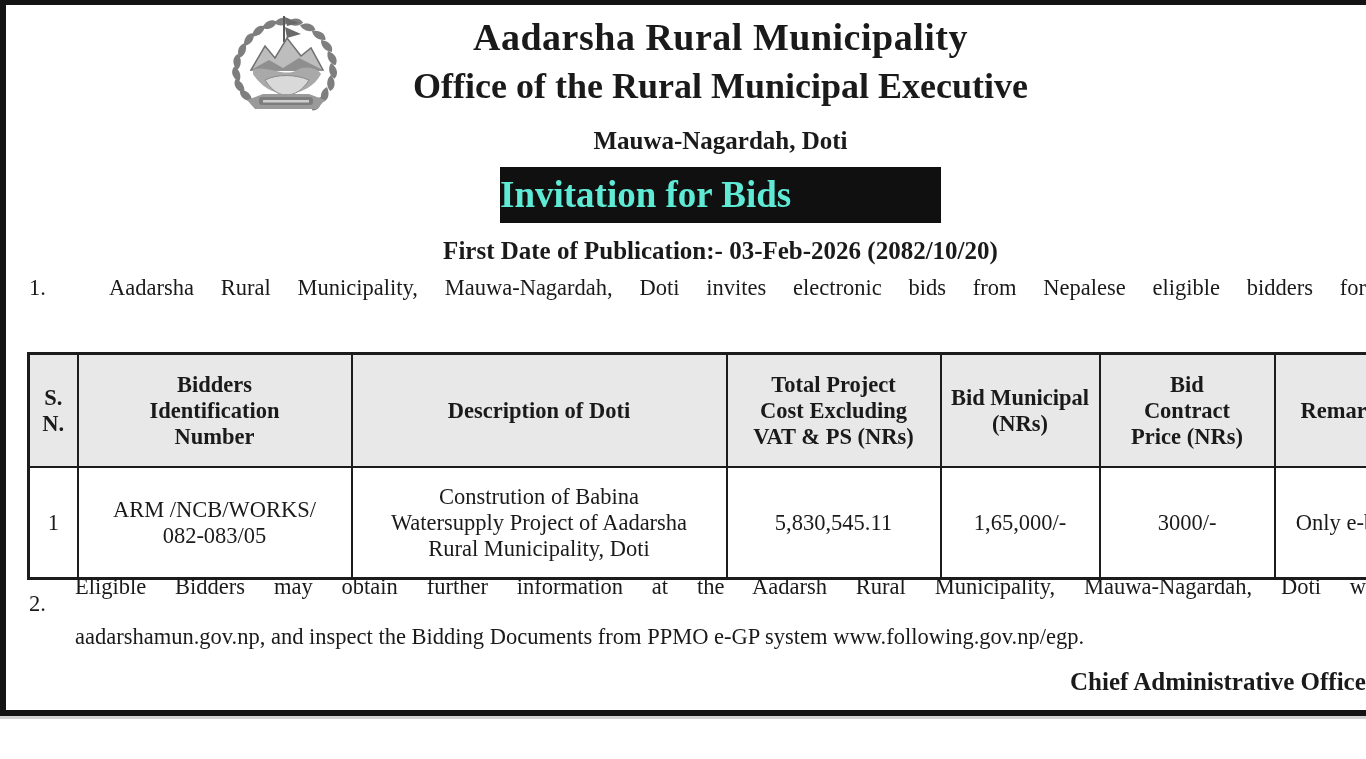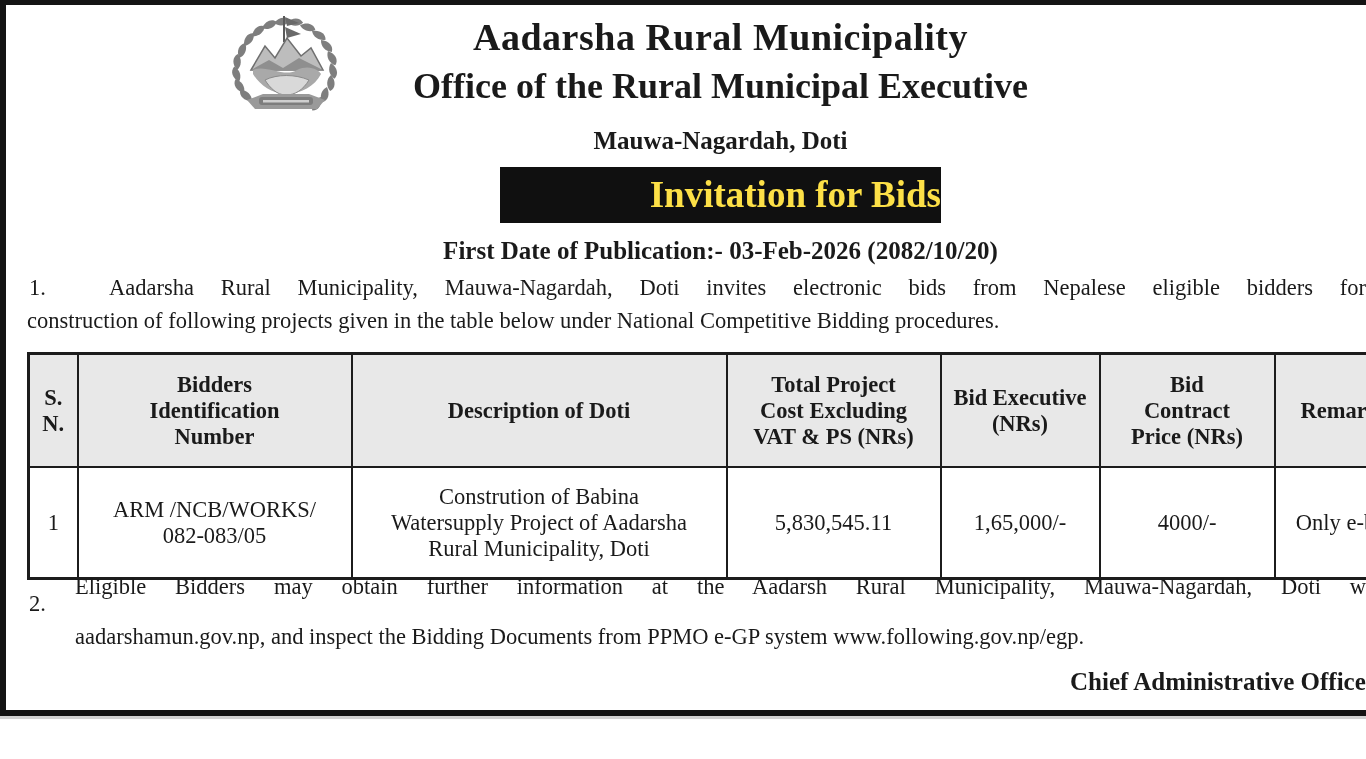--- a/index.html
+++ b/index.html
@@ -29,23 +29,23 @@
   .center-line { left: 0; width: 1429px; text-align: center; white-space: nowrap; }
 
   .title-1 { top: 10px; font-size: 38px; font-weight: bold; letter-spacing: 0.5px; }
   .title-2 { top: 60px; font-size: 36px; font-weight: bold; }
   .location-line { top: 122px; font-size: 25px; font-weight: bold; }
 
   .banner {
     top: 162px; left: 494px;
     width: 441px; height: 56px;
     background: #101010;
-    color: #fde047;
+    color: #5eead4;
     font-size: 37px; font-weight: bold;
-    text-align: right;
+    text-align: left;
     line-height: 56px;
     white-space: nowrap;
   }
 
   .date-line { top: 232px; font-size: 25px; font-weight: bold; }
 
   .body-text { font-size: 22.5px; line-height: 32px; white-space: nowrap; }
 
   .stretch {
     white-space: normal;
@@ -148,21 +148,20 @@
   <div class="abs center-line title-1">Aadarsha Rural Municipality</div>
   <div class="abs center-line title-2">Office of the Rural Municipal Executive</div>
   <div class="abs center-line location-line">Mauwa-Nagardah, Doti</div>
 
   <div class="abs banner">Invitation for Bids</div>
 
   <div class="abs center-line date-line">First Date of Publication:- 03-Feb-2026 (2082/10/20)</div>
 
   <div class="abs body-text" style="top:267px; left:23px;">1.</div>
   <div class="abs body-text stretch" style="top:267px; left:103px; width:1257px;">Aadarsha Rural Municipality, Mauwa-Nagardah, Doti invites electronic bids from Nepalese eligible bidders for</div>
-  <div class="abs body-text" style="top:300px; left:21px;">construction of following projects given in the table below under National Competitive Bidding procedures.</div>
 
   <table class="bid-table">
     <colgroup>
       <col style="width:49px">
         <col style="width:274px">
         <col style="width:375px">
       <col style="width:214px">
         <col style="width:159px">
         <col style="width:175px">
         <col style="width:140px">
@@ -171,39 +170,39 @@
       <tr>
         <th>S.
 N.</th>
         <th>Bidders
 Identification
 Number</th>
         <th>Description of Doti</th>
         <th>Total Project
 Cost Excluding
 VAT &amp; PS (NRs)</th>
-        <th>Bid Executive
+        <th>Bid Municipal
 (NRs)</th>
         <th>Bid
 Contract
 Price (NRs)</th>
         <th>Remarks</th>
       </tr>
     </thead>
     <tbody>
       <tr>
         <td>1</td>
         <td>ARM /NCB/WORKS/
 082-083/05</td>
         <td>Constrution of Babina
 Watersupply Project of Aadarsha
 Rural Municipality, Doti</td>
         <td>5,830,545.11</td>
         <td>1,65,000/-</td>
-        <td>4000/-</td>
+        <td>3000/-</td>
         <td class="cell-remarks">Only e-bid</td>
       </tr>
     </tbody>
   </table>
 
   <div class="abs body-text" style="top:583px; left:23px;">2.</div>
   <div class="abs body-text stretch" style="top:566px; left:69px; width:1291px;">Eligible Bidders may obtain further information at the Aadarsh Rural Municipality, Mauwa-Nagardah, Doti w</div>
   <div class="abs body-text" style="top:616px; left:69px;">aadarshamun.gov.np, and inspect the Bidding Documents from PPMO e-GP system www.following.gov.np/egp.</div>
 
   <div class="abs chief-line">Chief Administrative Officer</div>

